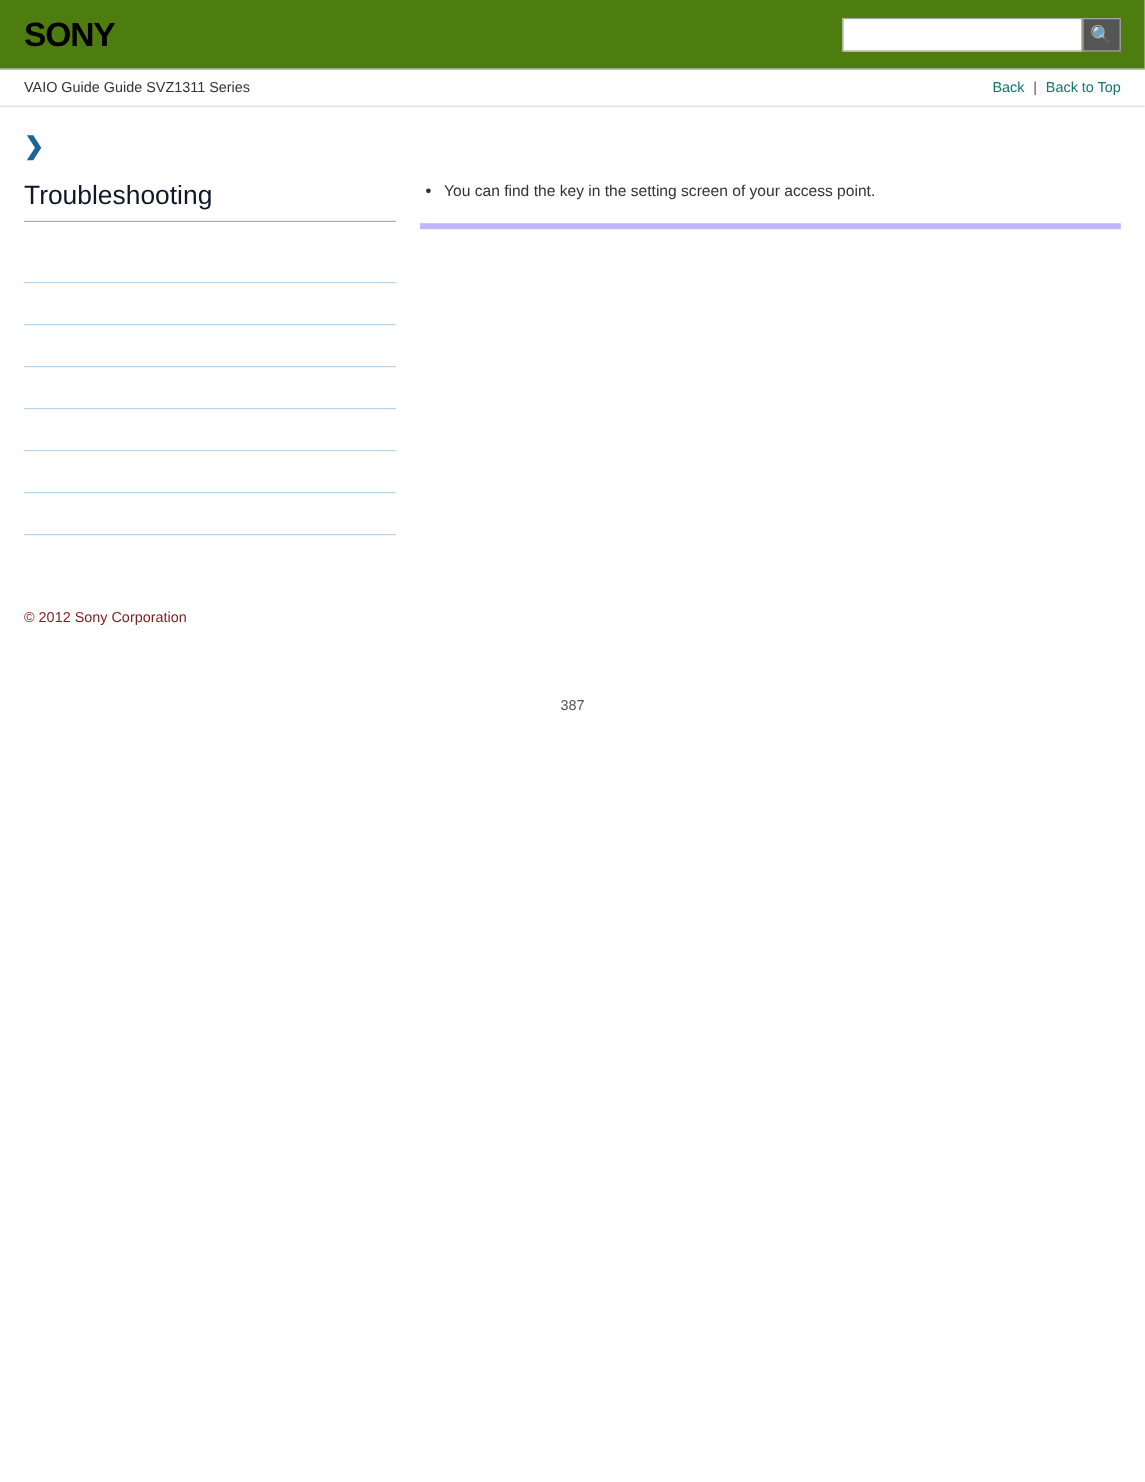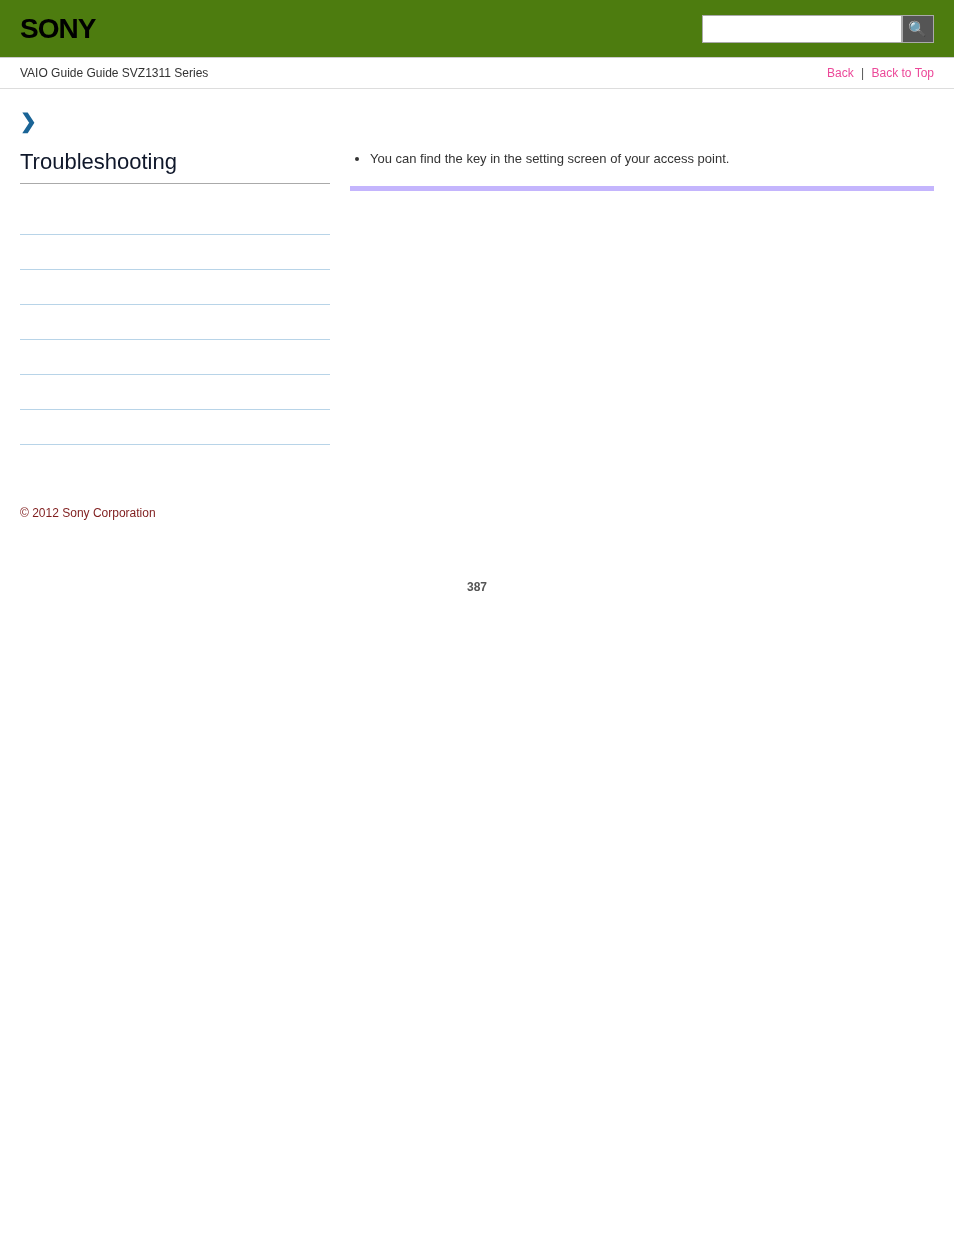--- a/index.html
+++ b/index.html
@@ -75,21 +75,21 @@
 
     .nav-breadcrumb {
       color: #333;
     }
 
     .nav-links {
       color: #1a6496;
     }
 
     .nav-links a {
-      color: #ec4899;
+      color: #0f766e;
       text-decoration: none;
     }
 
     .nav-separator {
       color: #555;
       margin: 0 4px;
     }
 
     
     .main-content {
@@ -179,21 +179,20 @@
     .copyright {
       font-size: 12px;
       color: #7f1d1d;
     }
 
     .page-number {
       text-align: center;
       font-size: 12px;
       color: #555;
       margin-top: 40px;
-      font-weight: bold;
     }
   </style>
 </head>
 <body>
 
 <div class="header">
   <div class="sony-logo">SONY</div>
   <div class="search-container">
     <input type="text" class="search-input" placeholder="" style="">
     <button class="search-button">

